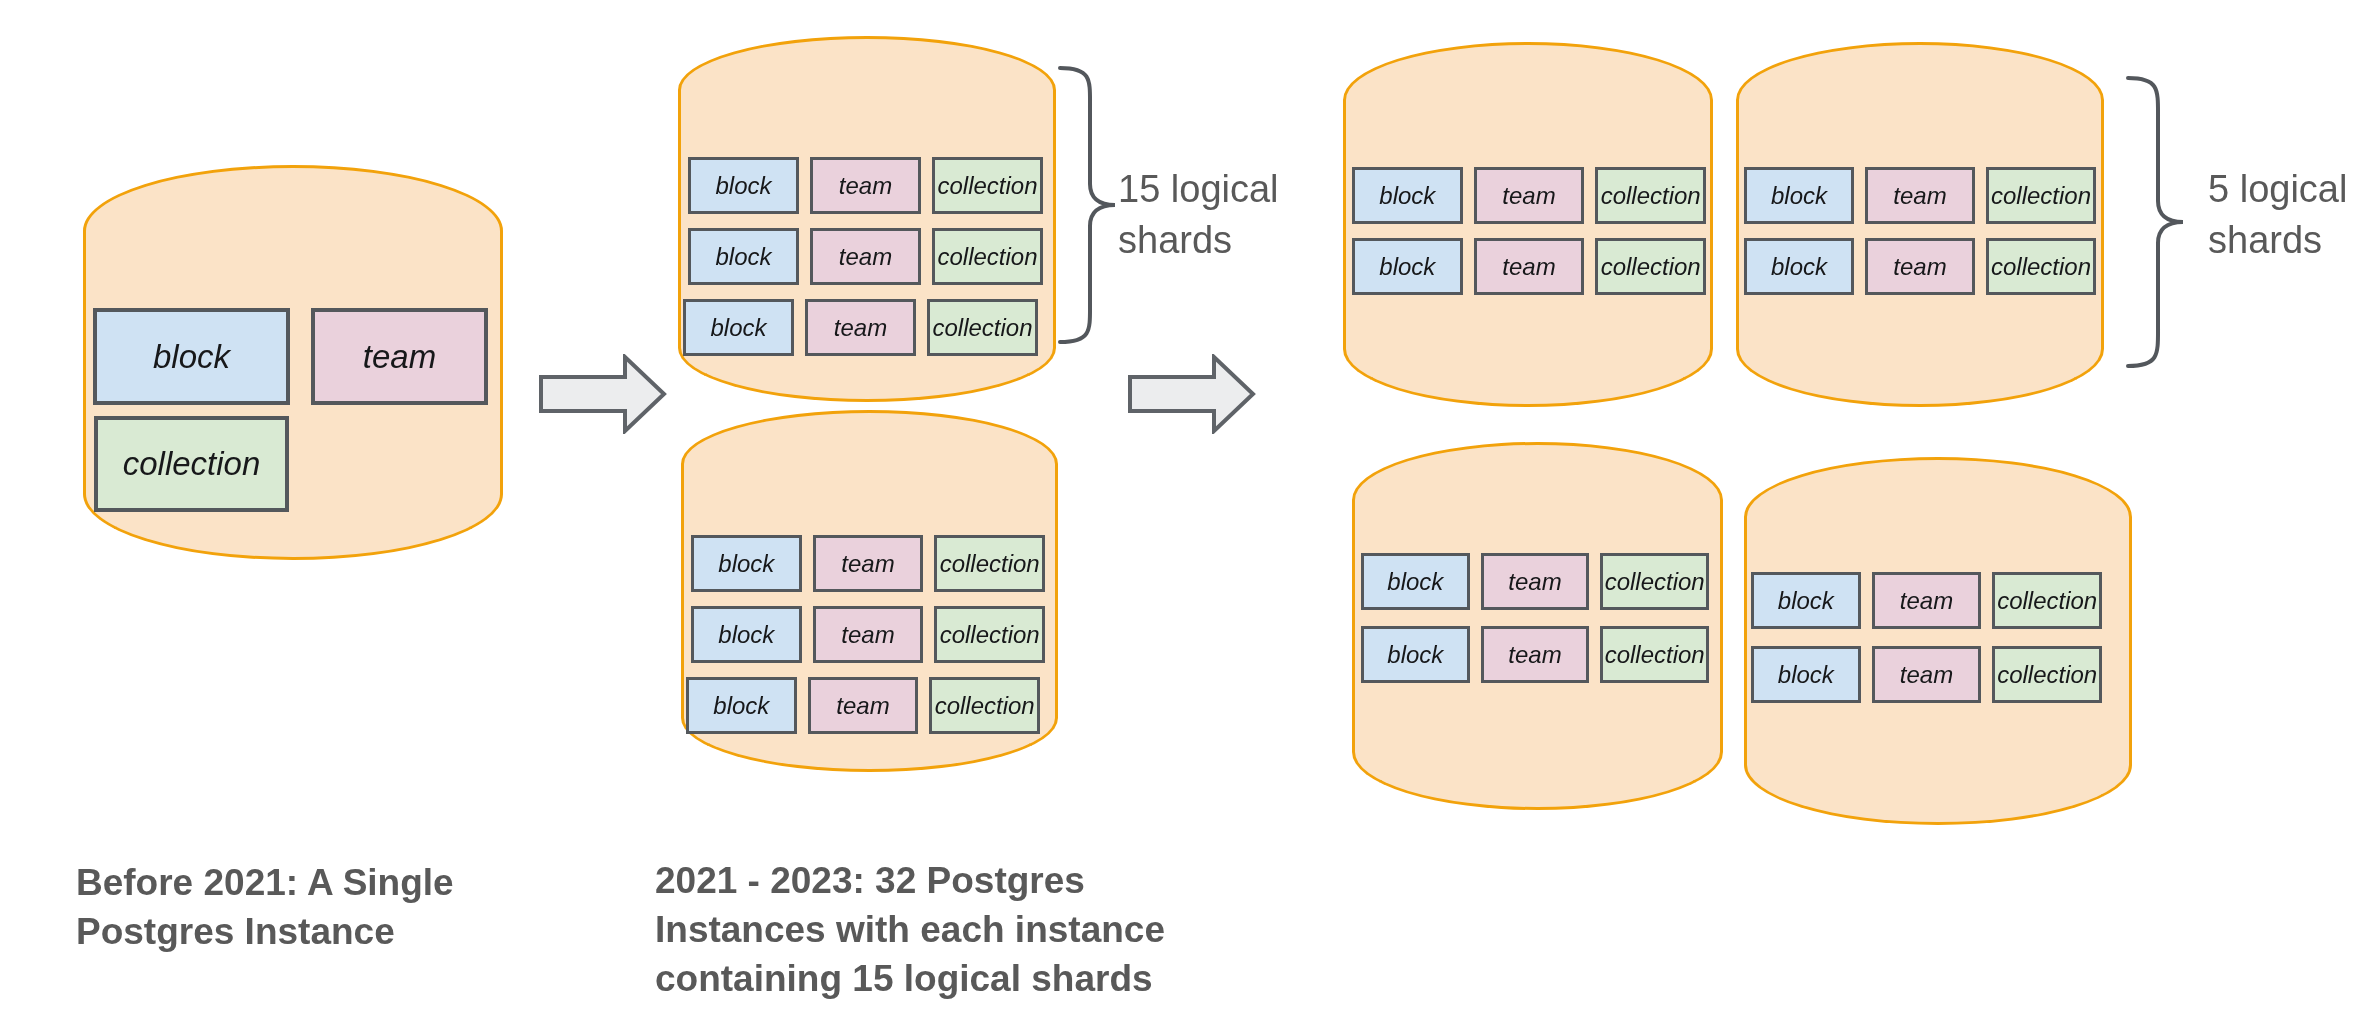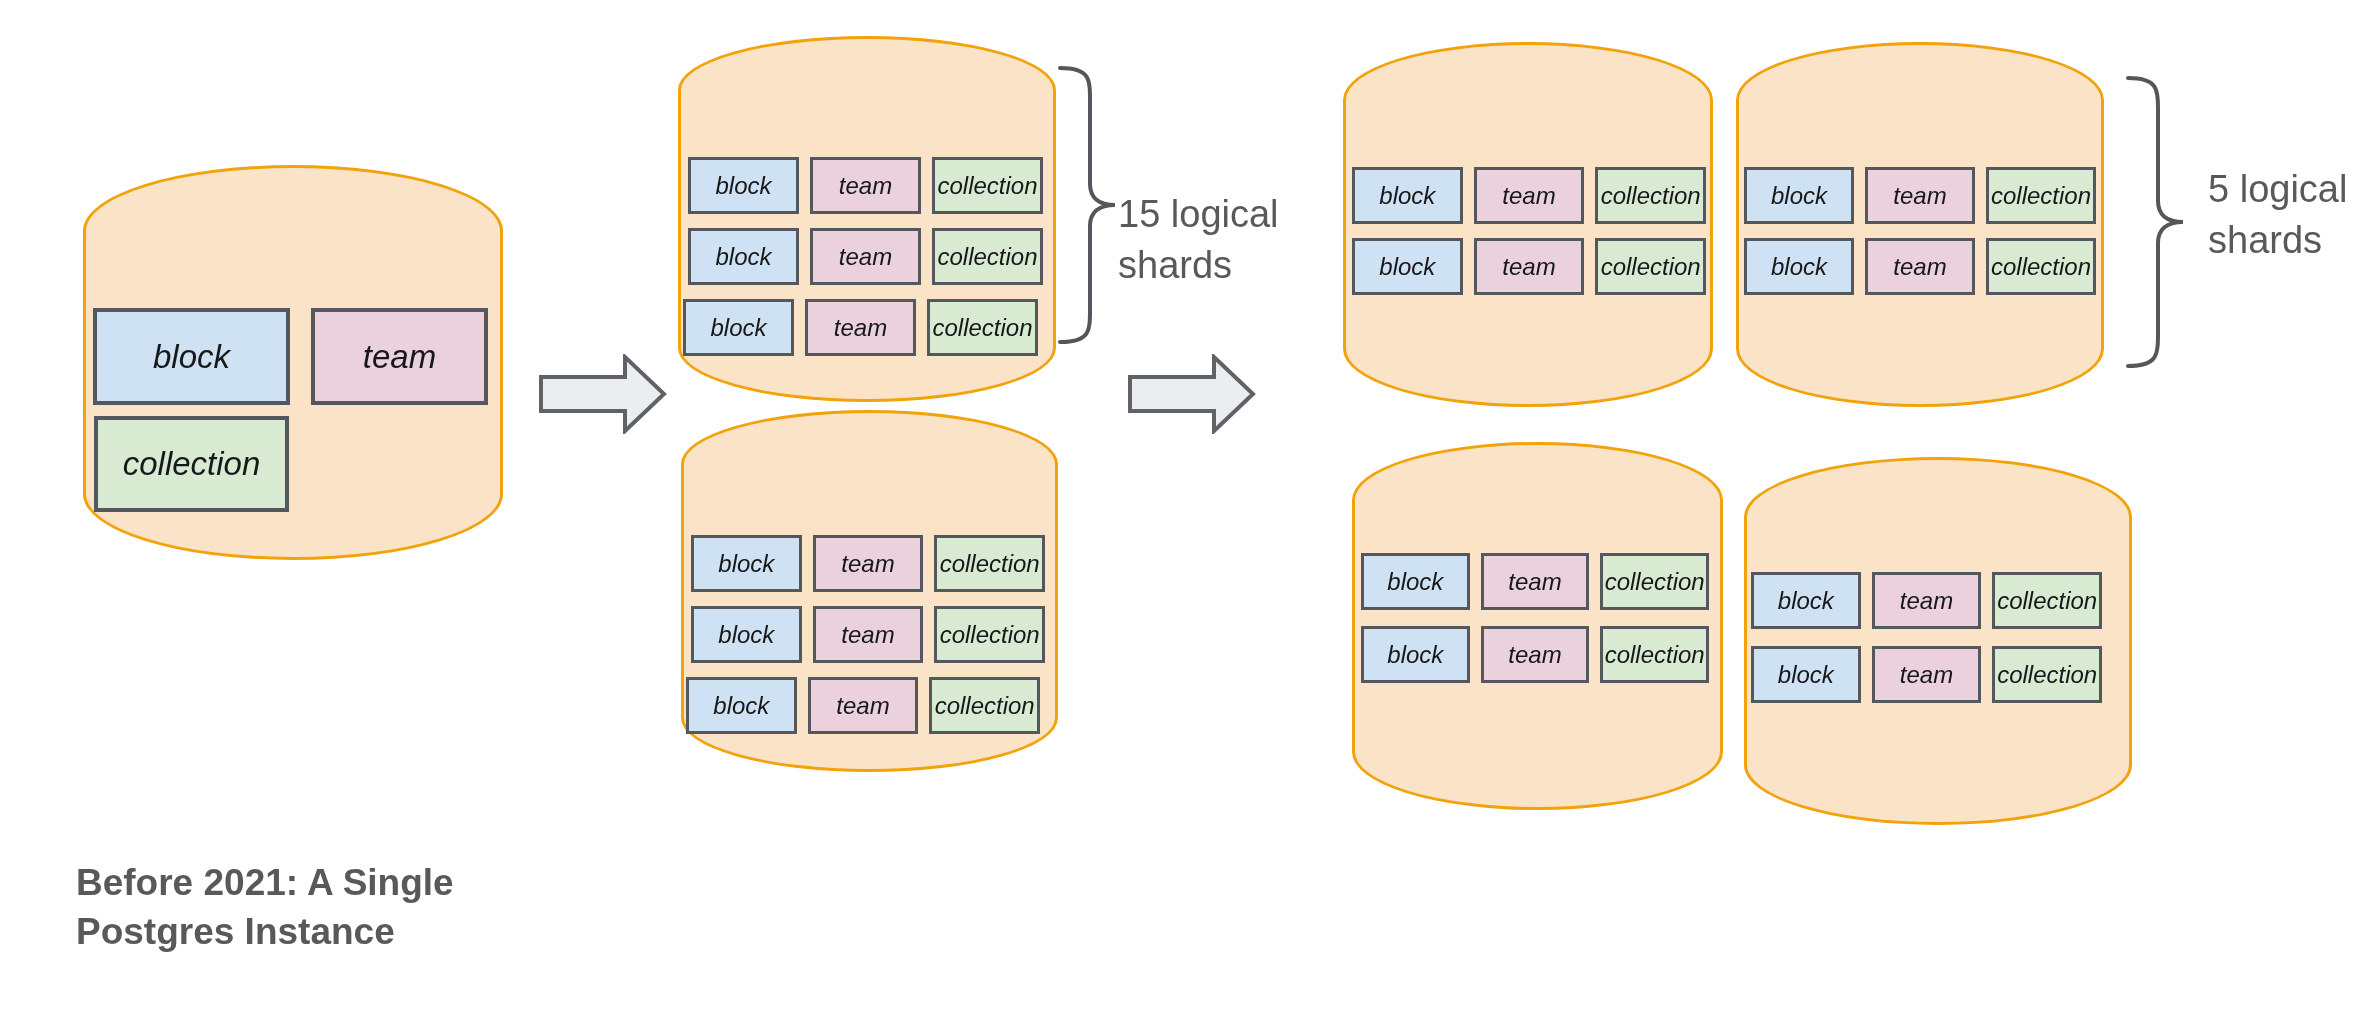--- a/index.html
+++ b/index.html
@@ -106,22 +106,23 @@
           <div class="tbox block">block</div>
           <div class="tbox team">team</div>
           <div class="tbox collection">collection</div>
         </div>
       </div>
   </div>
 
   <svg class="brace" style="left:1052px;top:64px;" width="66" height="282" viewBox="0 0 66 282">
     <path d="M8,4 C40,4 38,16 38,44 L38,120 C38,133 46,141 63,141 C46,141 38,149 38,162 L38,238 C38,266 40,278 8,278"></path>
   </svg>
-  <div class="shard-label" style="left:1118px;top:164px;width:250px;margin-top:25px;">15 logical shards</div>
-
+  <div class="shard-label" style="left:1118px;top:164px;width:250px;">15 logical shards</div>
+
+  <div class="caption" style="left:655px;top:856px;width:575px;">2021 - 2023: 32 Postgres Instances with each instance containing 15 logical shards</div>
 
   <svg class="arrow" style="left:1128px;top:354px;" width="128" height="80" viewBox="0 0 128 80">
     <polygon points="2,23 86,23 86,3 125,40 86,77 86,57 2,57"></polygon>
   </svg>
 
   <div class="cylinder" style="left:1343px;top:42px;width:370px;height:365px;--ry:58px;">
     <div class="cyl-top"></div>
     <div class="cyl-body"></div>
     <div class="rows" style="top:125px;left:9px;right:7px;gap:14px;">
         <div class="row">

